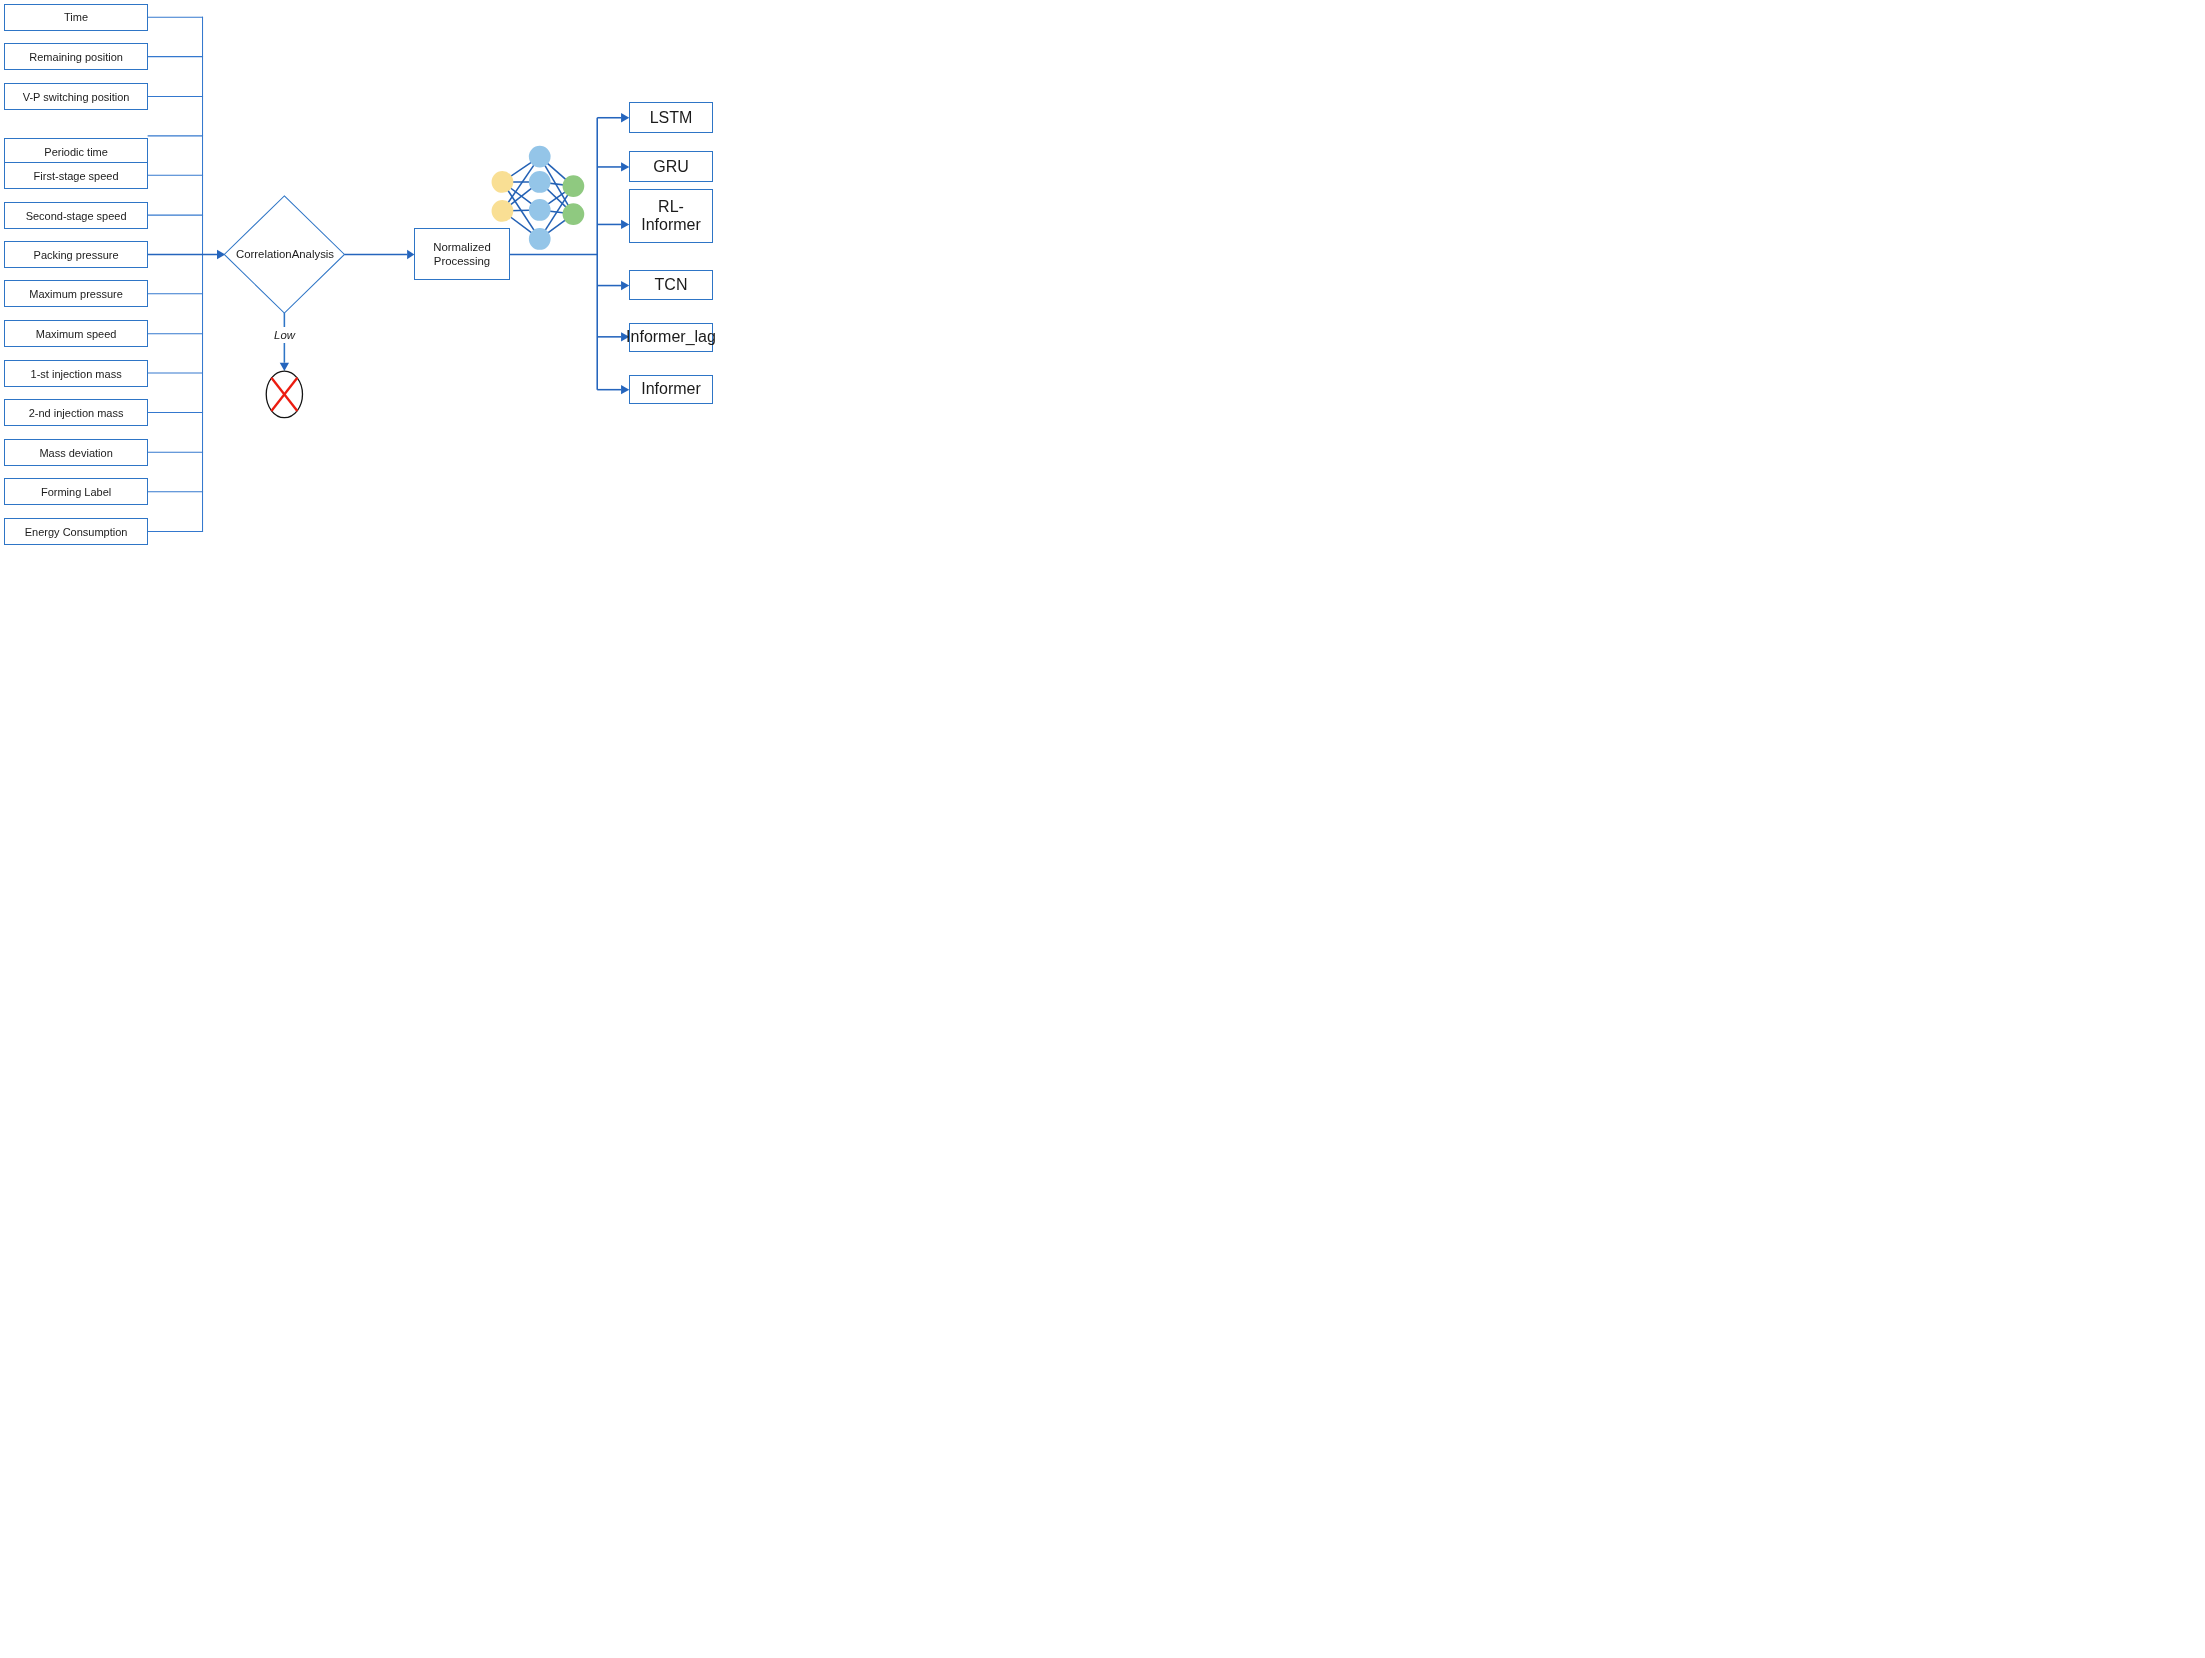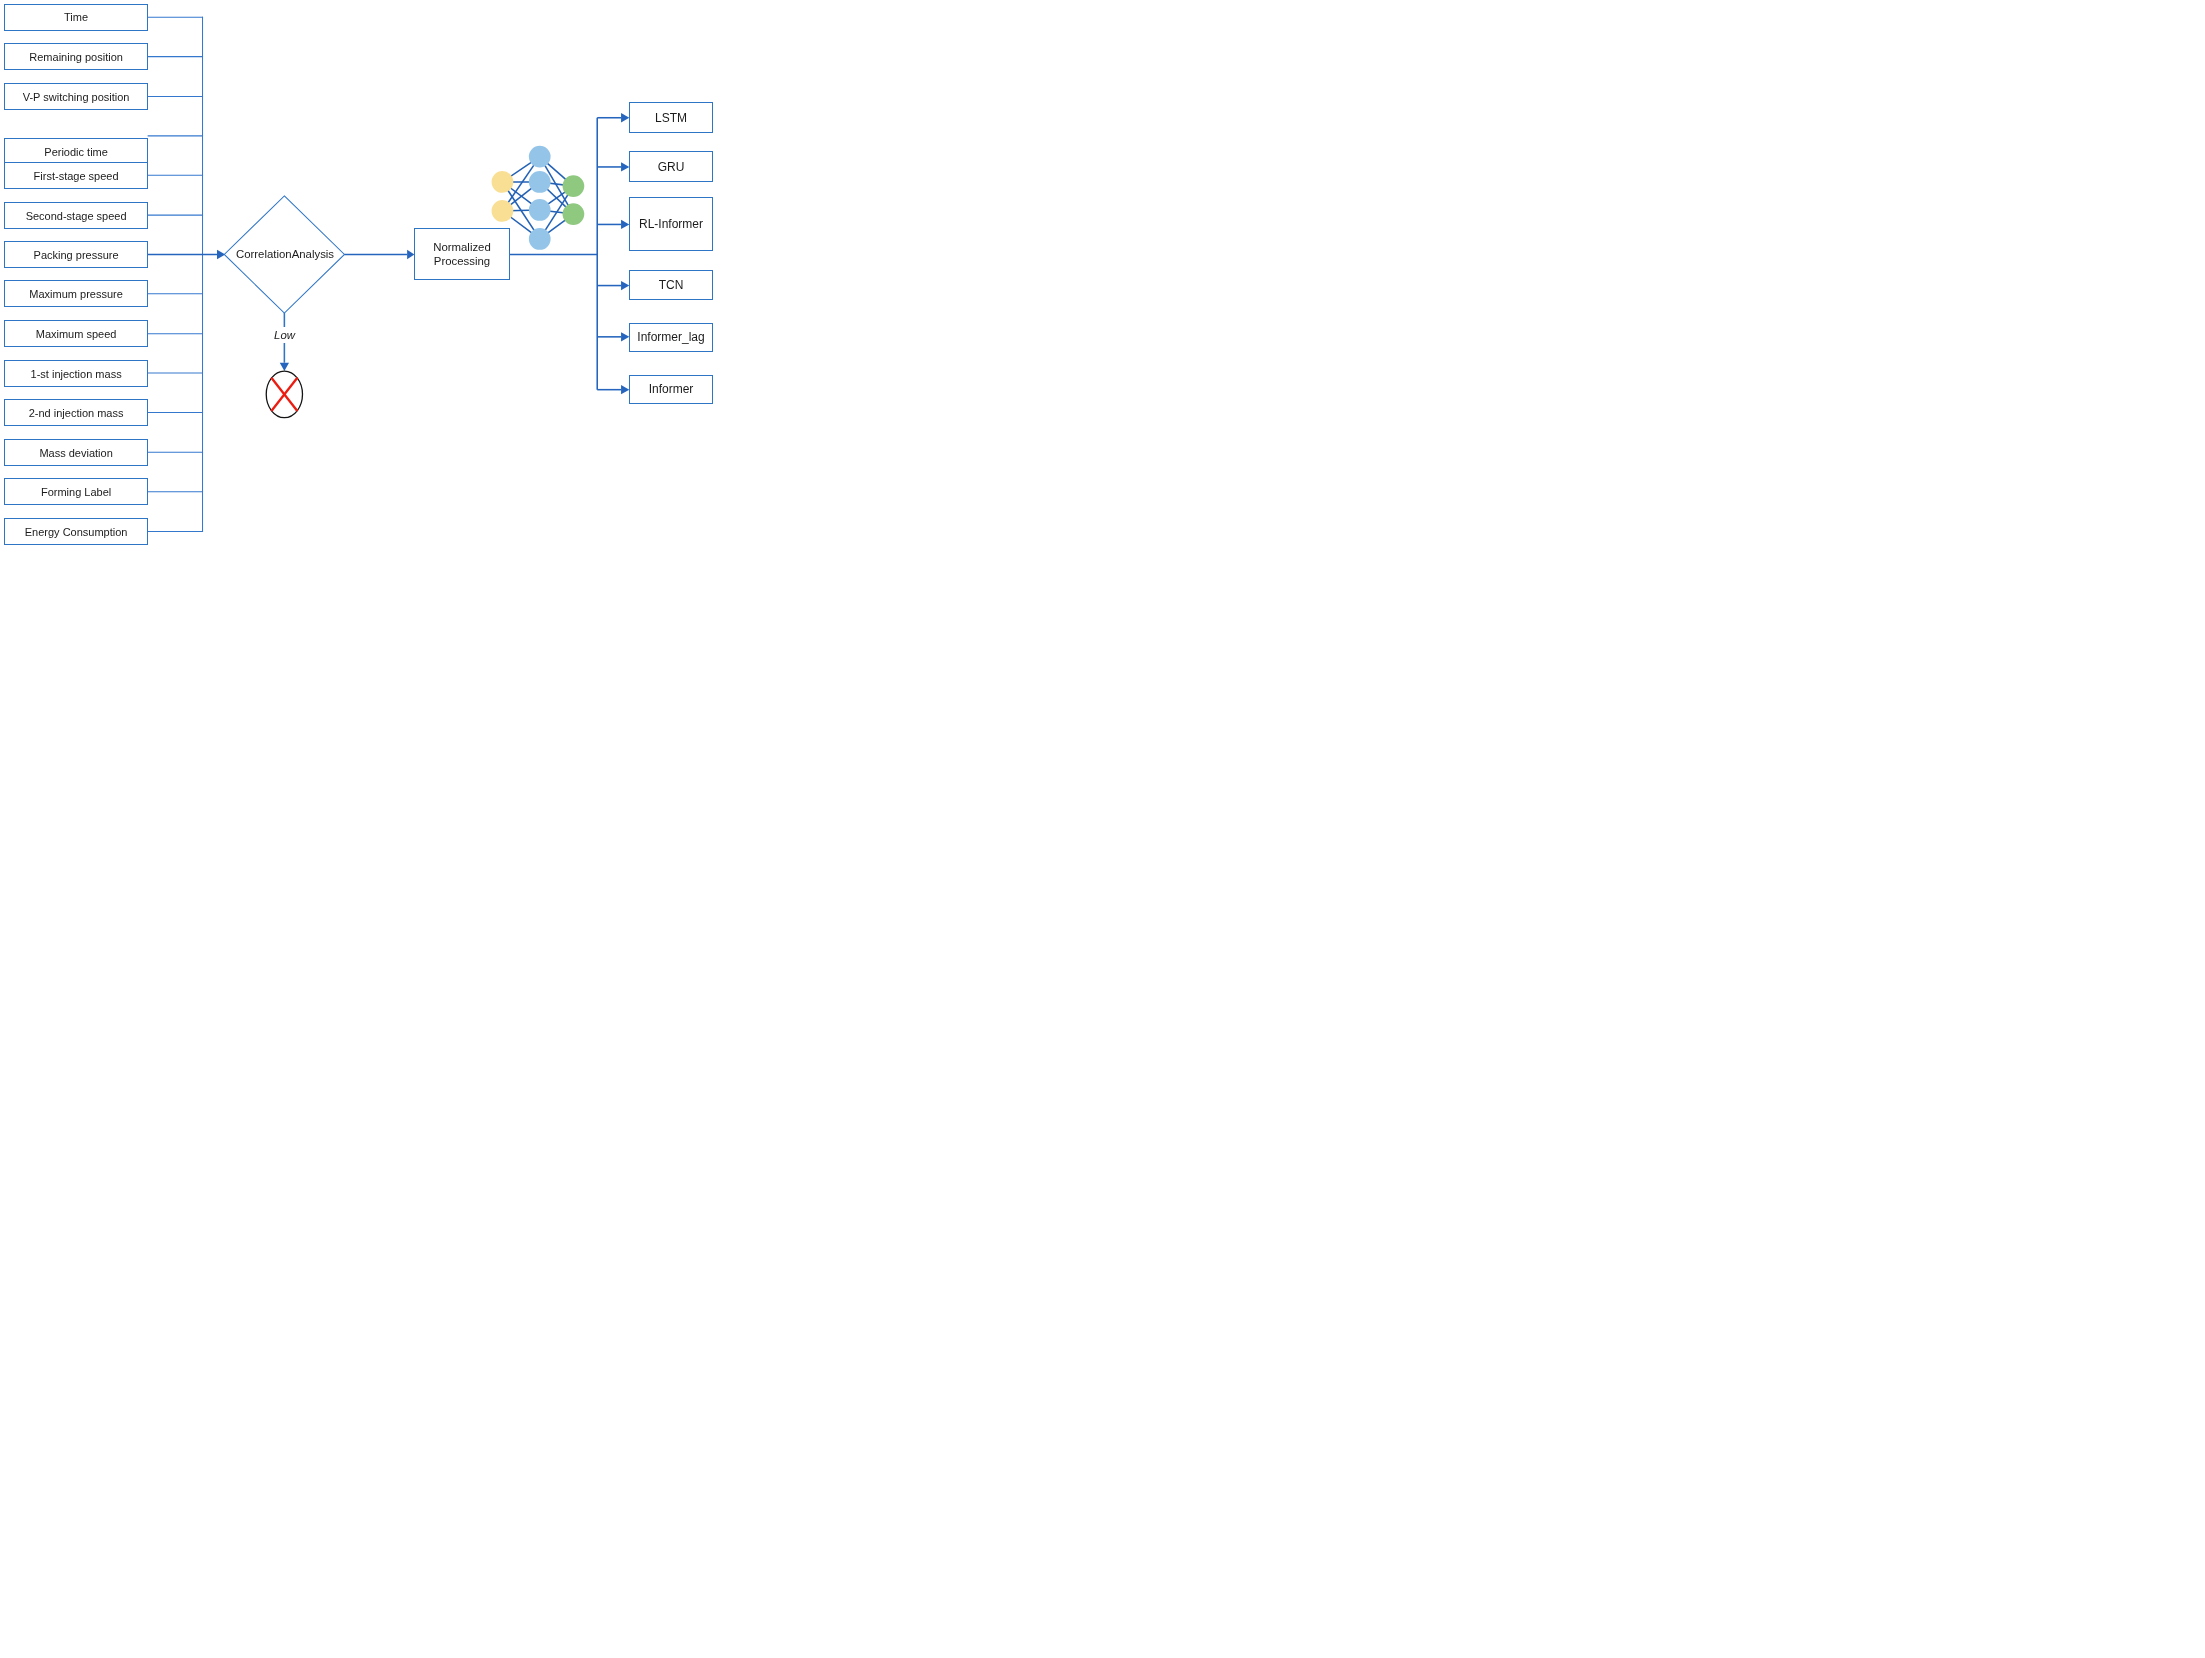--- a/index.html
+++ b/index.html
@@ -7,21 +7,21 @@
     position:relative; width:735px; height:553px; background:#ffffff;
     font-family:"Liberation Sans", sans-serif; color:#1b1b1b; overflow:hidden;
   }
   .wires { position:absolute; left:0; top:0; }
   .box {
     position:absolute; background:#ffffff; border:1px solid #2E75C6;
     display:flex; align-items:center; justify-content:center; text-align:center;
     box-sizing:border-box; color:#1b1b1b;
   }
   .feat { left:4.1px; width:144px; height:27px; font-size:11px; }
-  .model { left:629px; width:84px; font-size:12px; }
+  .model { left:629px; width:84px; font-size:16px; }
   .multiline { flex-direction:column; line-height:14.5px; }
   .floatlabel {
     position:absolute; background:#ffffff; display:flex; align-items:center;
     justify-content:center; font-size:11.4px; color:#1b1b1b;
   }
   .diamond-text {
     position:absolute; left:233px; top:223px; width:104px; height:63px;
     display:flex; align-items:center; justify-content:center;
     font-size:11.4px; line-height:14.5px; text-align:center;
   }
@@ -176,21 +176,21 @@
     <span>Normalized</span>
     <span>Processing</span>
   </div>
 
   <div class="box model" style="top:102px; height:31px;">
       <span>LSTM</span>
     </div>
   <div class="box model" style="top:151px; height:31px;">
       <span>GRU</span>
     </div>
-  <div class="box model" style="top:197px; height:54px;">
+  <div class="box model" style="top:189px; height:54px;">
       <span>RL-Informer</span>
     </div>
   <div class="box model" style="top:270px; height:30px;">
       <span>TCN</span>
     </div>
   <div class="box model" style="top:323px; height:28.5px;">
       <span>Informer_lag</span>
     </div>
   <div class="box model" style="top:375px; height:28.5px;">
       <span>Informer</span>

